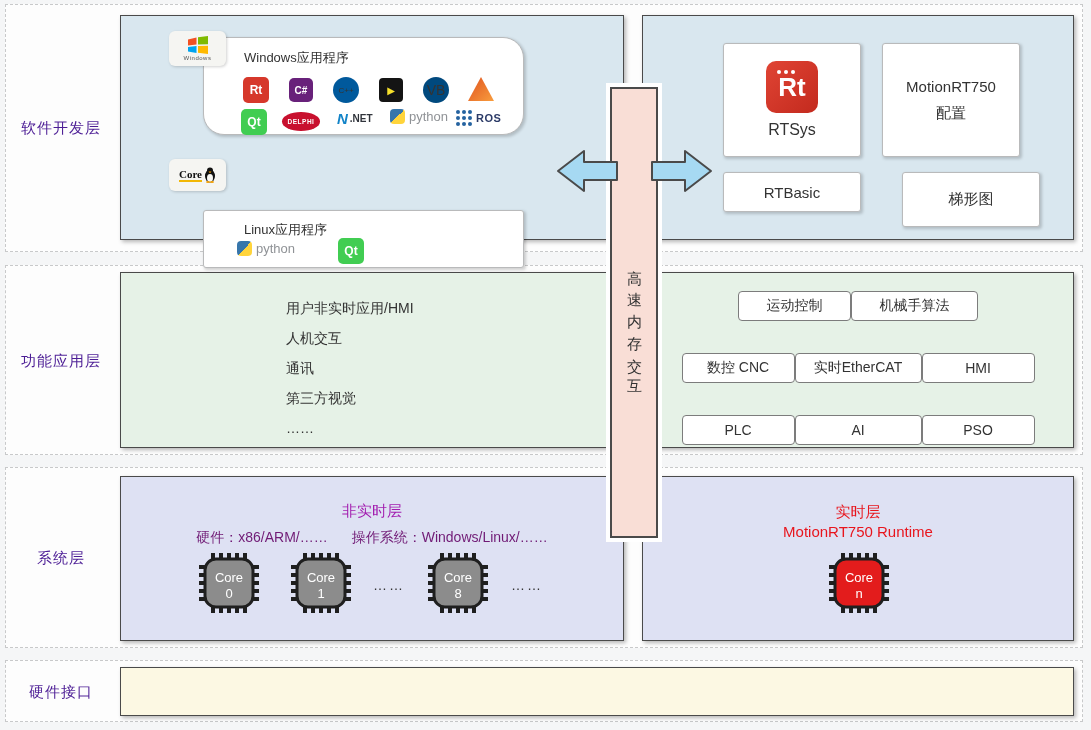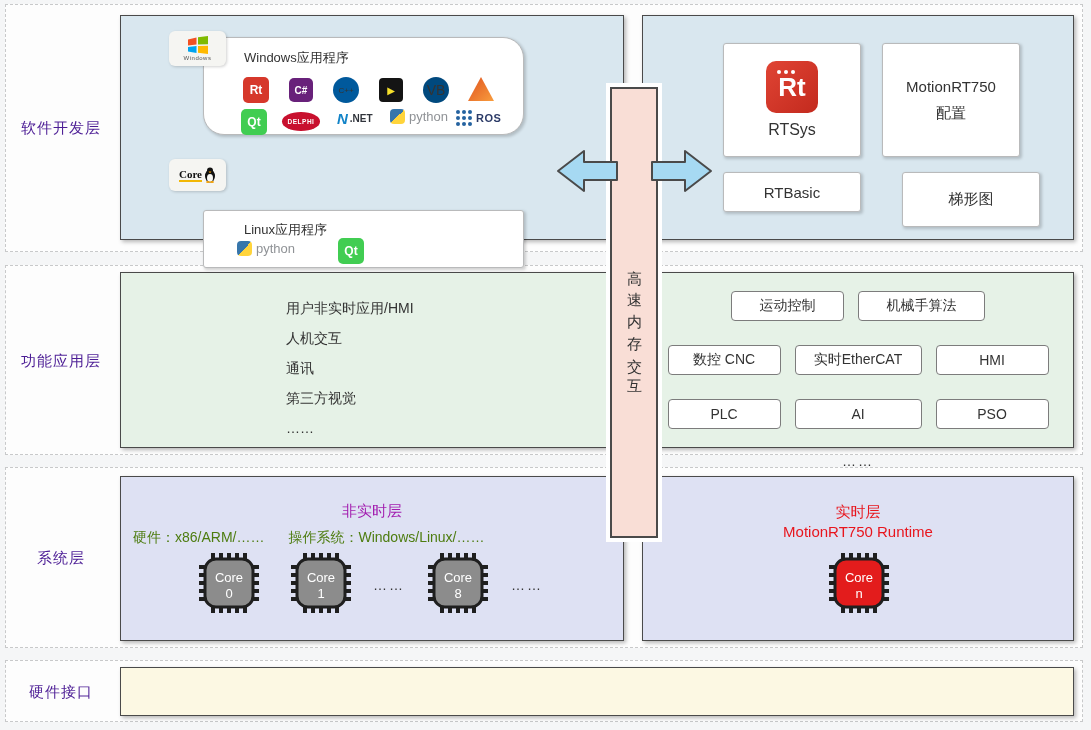--- a/index.html
+++ b/index.html
@@ -69,30 +69,30 @@
     width:52px;height:52px;border-radius:10px;background:linear-gradient(135deg,#e04434,#c32a1e);
     color:#fff;display:flex;align-items:center;justify-content:center;
     font-size:26px;font-weight:800;position:relative;margin-bottom:8px;
   }
   .rt-dots{position:absolute;left:11px;top:9px;width:4px;height:4px;border-radius:50%;background:#fff;
     box-shadow:7px 0 0 #fff,14px 0 0 #fff;}
   .two-line{line-height:26px;text-align:center;}
   
   .fn-list{position:absolute;left:165px;top:20px;font-size:14px;line-height:30px;color:#333;}
   .fn-grid{position:absolute;left:0;top:18px;width:100%;}
-  .fn-row{display:flex;justify-content:center;gap:14px;margin-bottom:24px;}
+  .fn-row{display:flex;justify-content:center;margin-bottom:32px;}
   .fn-btn{
     height:30px;background:#fff;border:1px solid #7c7c7c;border-radius:4px;
     display:flex;align-items:center;justify-content:center;font-size:14px;color:#333;
   }
   .fn-btn.w1{width:113px;} .fn-btn.w2{width:127px;}
   .fn-more{text-align:center;font-size:14px;letter-spacing:2px;color:#333;}
   
   .sys-title{position:absolute;width:100%;text-align:center;font-size:15px;color:#a21caf;}
-  .sys-specs{position:absolute;width:100%;font-size:14px;color:#4d7c0f;}
+  .sys-specs{position:absolute;width:100%;text-align:center;font-size:14px;color:#701a75;}
   .sys-specs span{margin:0 12px;}
   .chip{position:absolute;width:62px;height:62px;}
   .chip-dots{position:absolute;font-size:14px;letter-spacing:2px;color:#333;}
   .rt-red{color:#e8151d;}
   
   .bus{
     position:absolute;left:610px;top:87px;width:48px;height:451px;
     background:#f9ded6;border:2px solid #4a4a4a;
     box-shadow:0 0 0 4px #ffffff;z-index:5;
     display:flex;align-items:center;justify-content:center;

